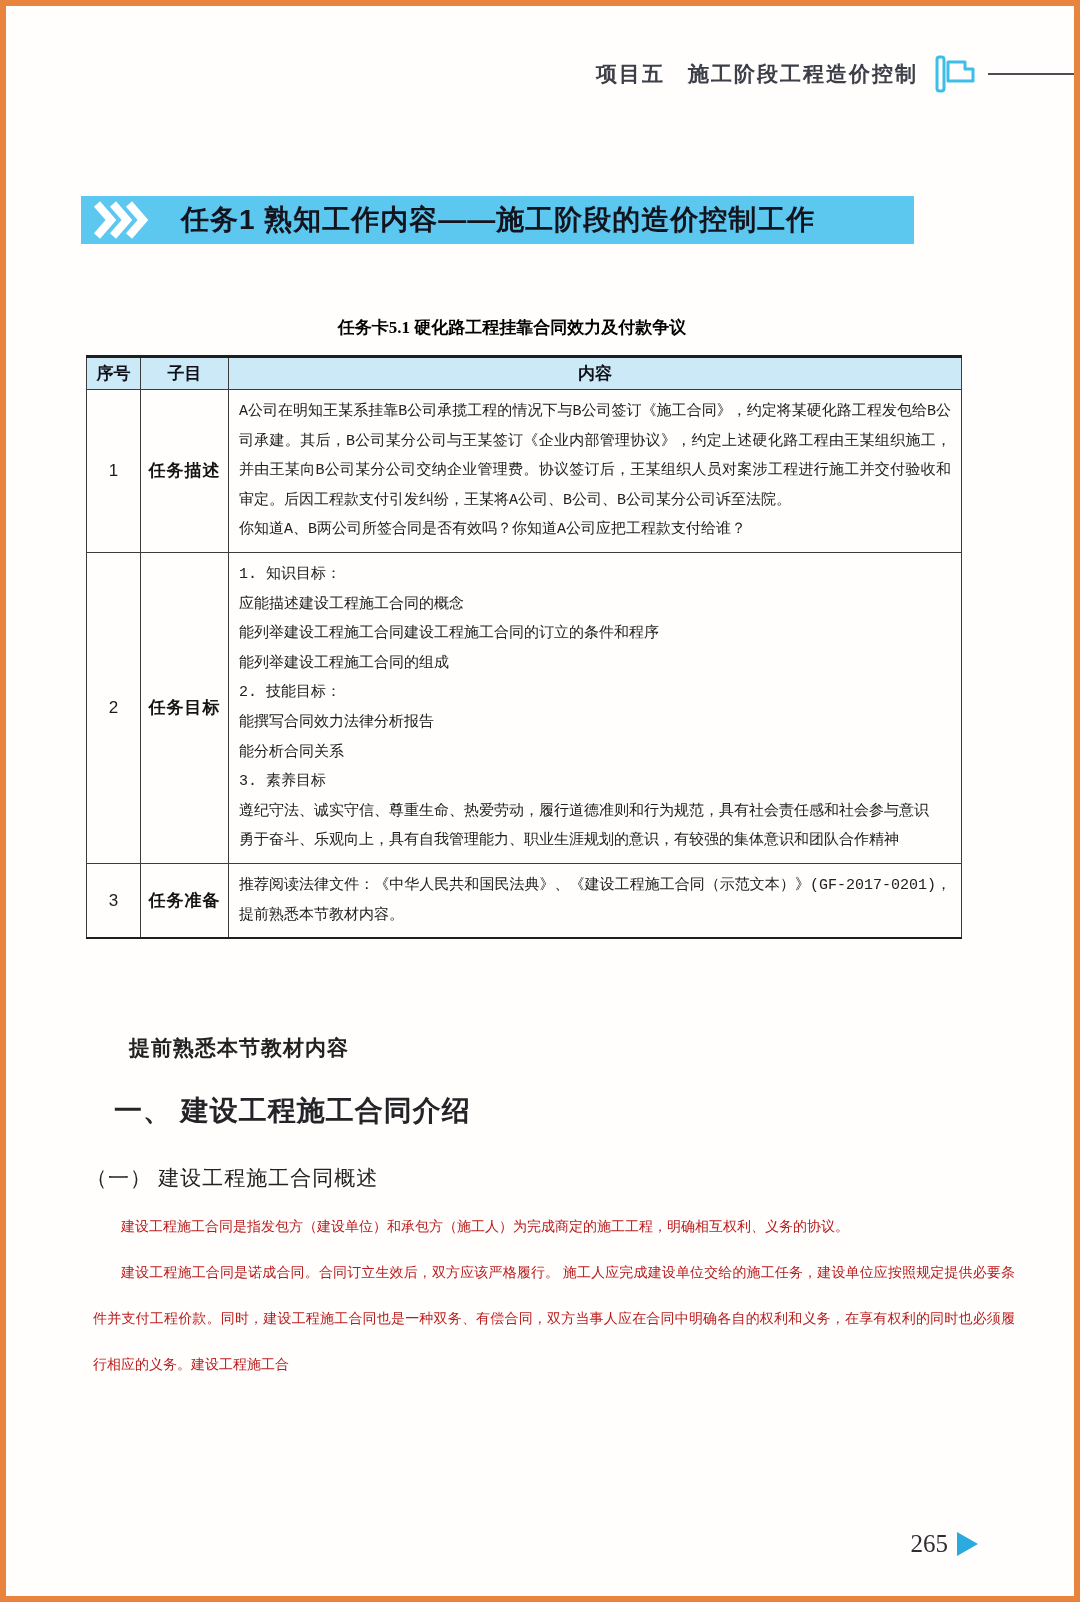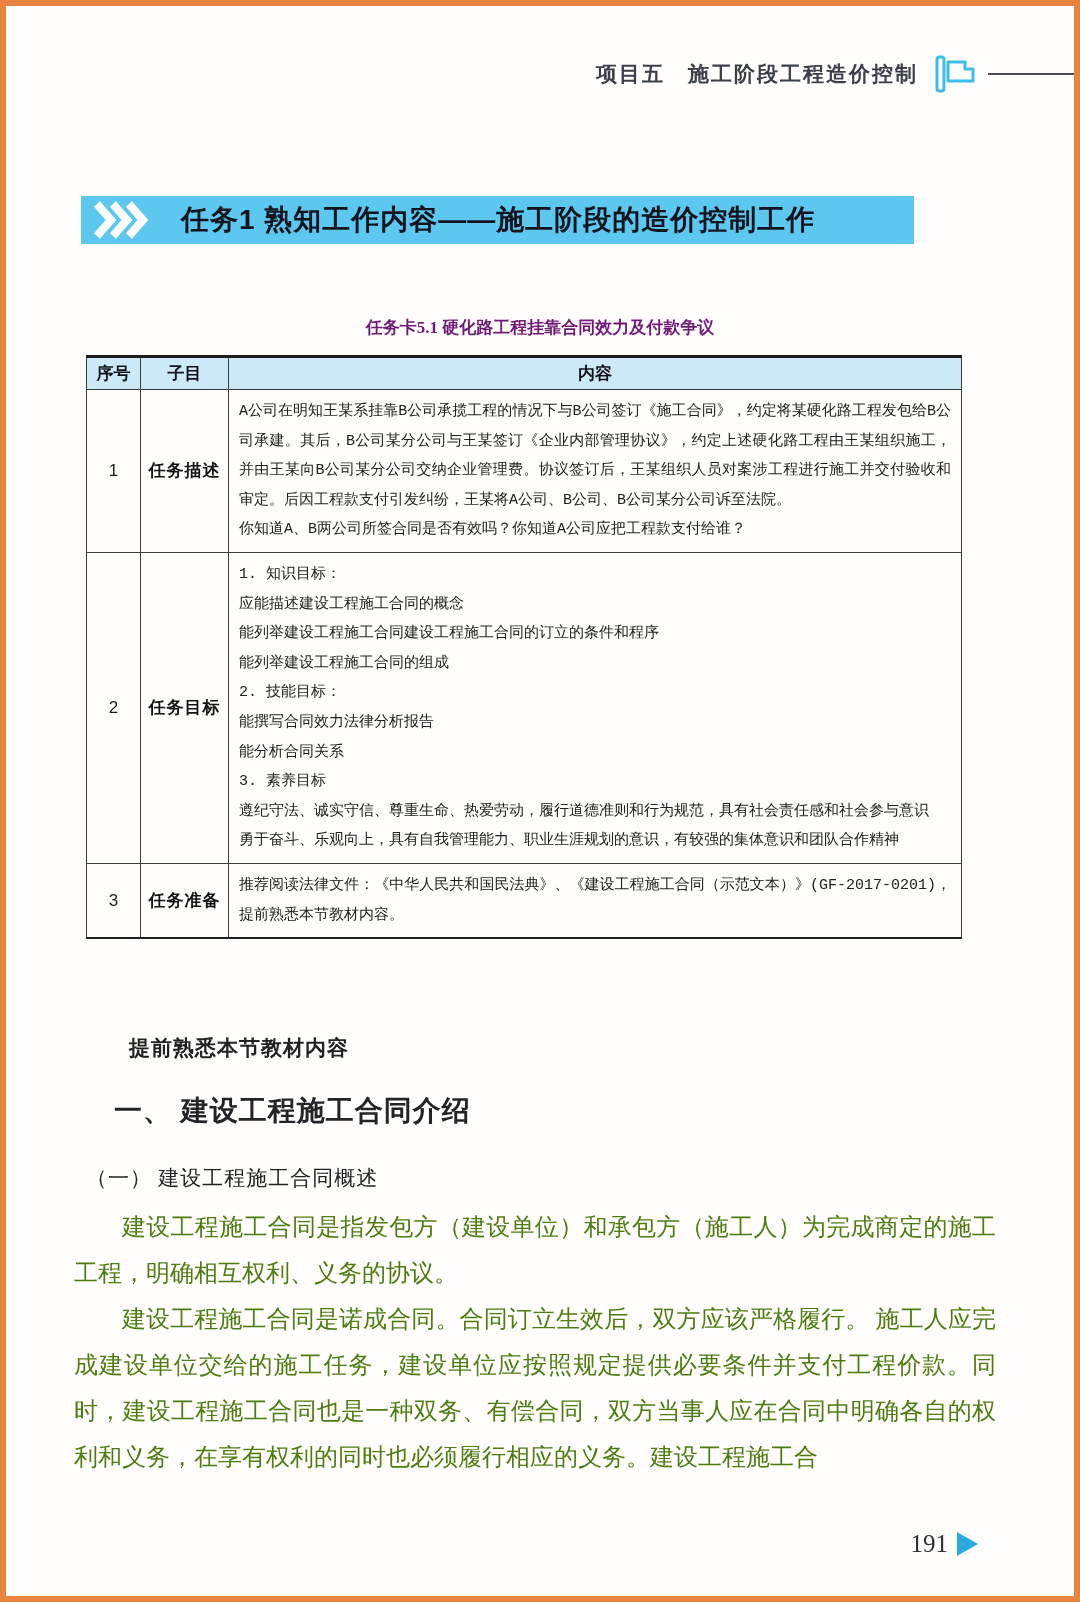--- a/index.html
+++ b/index.html
@@ -33,22 +33,22 @@
   }
   .banner .chevrons { margin-left:12px; display:block; }
   .banner .banner-title {
     font-family:"Liberation Sans", sans-serif;
     font-size:28px; font-weight:bold; color:#13141d;
     margin-left:24px; letter-spacing:1px; white-space:nowrap;
   }
 
   
   .caption {
-    position:absolute; top:310px; left:96px; width:876px;
-    text-align:center; font-weight:bold; font-size:17px; color:#701a75;
+    position:absolute; top:310px; left:68px; width:876px;
+    text-align:center; font-weight:bold; font-size:17px; color:#000000;
   }
   table.task-table {
     position:absolute; top:349px; left:80px; width:876px;
     border-collapse:collapse;
     border-top:3px solid #1e1e1e;
     border-bottom:2px solid #1e1e1e;
   }
   table.task-table th, table.task-table td { border:1px solid #3c3c3c; }
   table.task-table thead th {
     background:#CBE9F7; height:33px;
@@ -79,22 +79,22 @@
   .h1-heading {
     position:absolute; top:1086px; left:80px;
     font-family:"Liberation Sans", sans-serif;
     font-size:28px; font-weight:bold; color:#242428; letter-spacing:1px;margin-left:28px;
   }
   .h2-heading {
     position:absolute; top:1158px; left:80px;
     font-size:21px; color:#222; letter-spacing:1px;
   }
   .body-paras {
-    position:absolute; top:1198px; left:68px; width:922px;
-    font-size:24px; line-height:46px; color:#4d7c0f; text-align:justify;
+    position:absolute; top:1198px; left:87px; width:922px;
+    font-size:14px; line-height:46px; color:#b91c1c; text-align:justify;
   }
   .body-paras p { text-indent:2em; }
 
   
   .footer {
     position:absolute; bottom:38px; right:96px;
     display:flex; align-items:center; gap:9px;
   }
   .footer .page-num { font-size:25px; color:#2e2e34; }
   .footer .tri {
@@ -175,17 +175,17 @@
   <div class="knowledge-heading">提前熟悉本节教材内容</div>
   <div class="h1-heading">一、 建设工程施工合同介绍</div>
   <div class="h2-heading">（一） 建设工程施工合同概述</div>
 
   <div class="body-paras">
     <p>建设工程施工合同是指发包方（建设单位）和承包方（施工人）为完成商定的施工工程，明确相互权利、义务的协议。</p>
     <p>建设工程施工合同是诺成合同。合同订立生效后，双方应该严格履行。 施工人应完成建设单位交给的施工任务，建设单位应按照规定提供必要条件并支付工程价款。同时，建设工程施工合同也是一种双务、有偿合同，双方当事人应在合同中明确各自的权利和义务，在享有权利的同时也必须履行相应的义务。建设工程施工合</p>
   </div>
 
   <div class="footer">
-    <span class="page-num">191</span>
+    <span class="page-num">265</span>
     <span class="tri"></span>
   </div>
 
 </div>
 
 </body></html>

